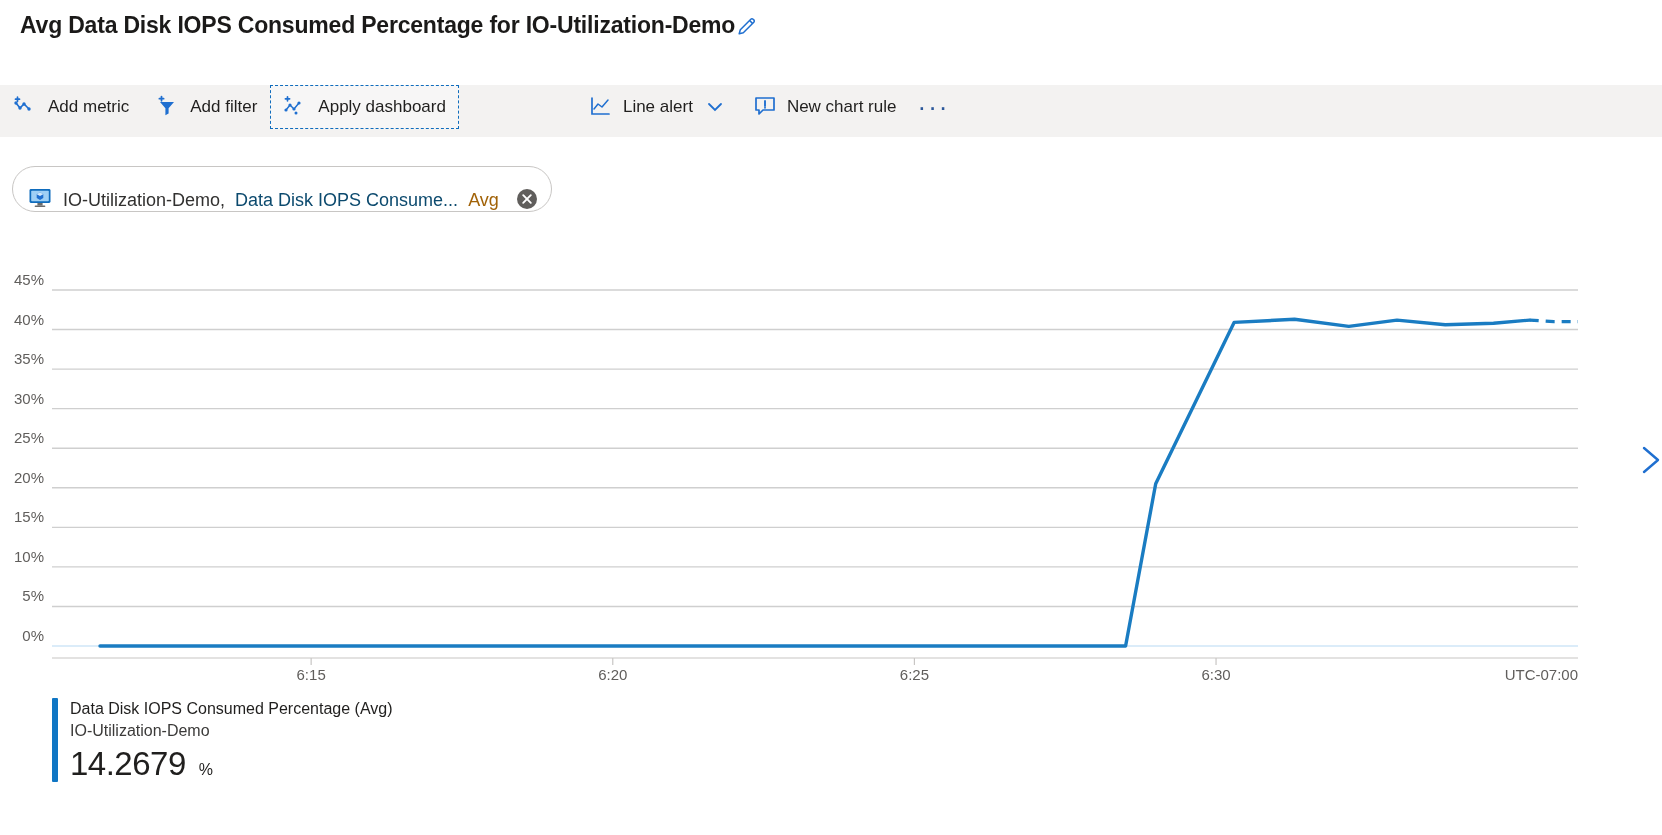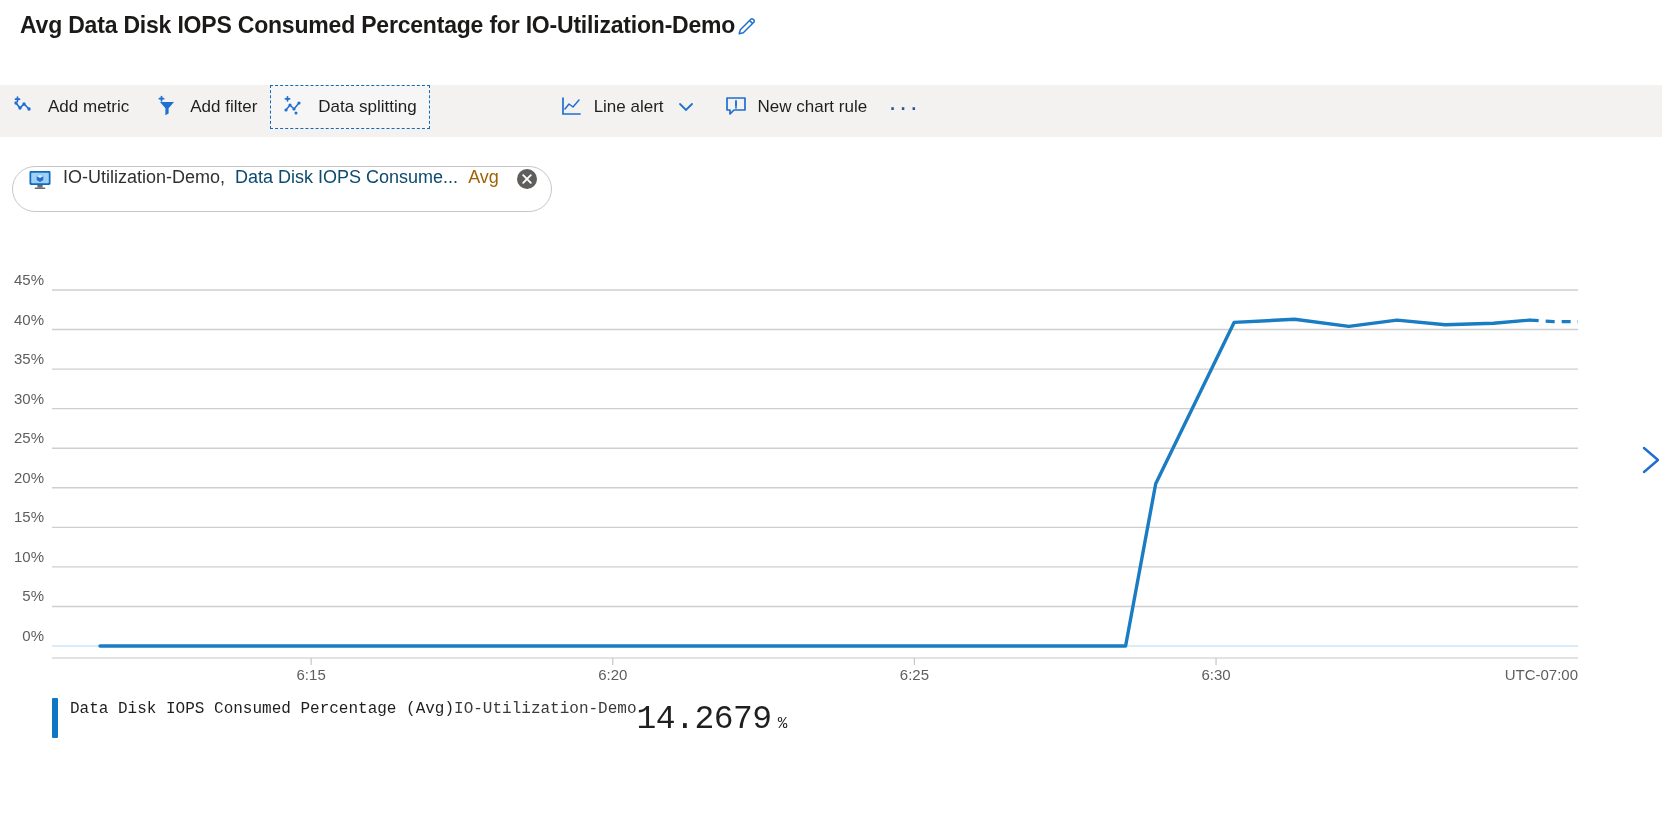--- a/index.html
+++ b/index.html
@@ -43,21 +43,21 @@
   .tb-spacer { width: 116px; }
   .tb-ellipsis {
     display: flex; align-items: center; justify-content: center;
     height: 44px; width: 48px; font-size: 26px; line-height: 10px;
     color: #2b579a; cursor: pointer; letter-spacing: 2px;
   }
 
   
   .chip-row { position: absolute; left: 12px; top: 166px; }
   .chip {
-    display: inline-flex; align-items: flex-start; gap: 10px;
+    display: inline-flex; align-items: flex-end; gap: 10px;
     height: 46px; padding: 0 12px 0 14px;
     border: 1px solid #c8c6c4; border-radius: 23px;
     background: #fff; font-size: 18px; color: #323130; cursor: pointer;
   }
   .chip-vm { width: 26px; height: 26px; display:block; flex:0 0 26px; }
   .chip-res { color: #323130; }
   .chip-metric { font-weight: 400; color:#0c4a6e; }
   .chip-agg { color: #a16207; }
   .chip-close {
     width: 24px; height: 24px; margin-left: 6px; flex:0 0 24px;
@@ -68,24 +68,24 @@
   .chart-area { position: absolute; left: 0; top: 258px; width: 1662px; height: 460px; }
   .chart-svg { display:block; }
 
   .ylabel { font-size: 15px; fill: #605e5c; font-family: "Liberation Sans", sans-serif; text-anchor: end; }
   .xlabel { font-size: 15px; fill: #605e5c; font-family: "Liberation Sans", sans-serif; text-anchor: middle; }
   .tzlabel { font-size: 15px; fill: #605e5c; font-family: "Liberation Sans", sans-serif; text-anchor: end; }
 
   
   .legend { position: absolute; left: 52px; top: 698px; display: flex; gap: 12px; }
   .legend-bar { width: 6px; background: #0f76c4; border-radius: 1px; flex: 0 0 6px; }
-  .legend-txt { display: flex; flex-direction: row; justify-content: flex-start; font-family: Liberation Mono, monospace; }
+  .legend-txt { display: flex; flex-direction: column; justify-content: flex-start; }
   .legend-metric { font-size: 16px; color: #201f1e; line-height: 22px; }
   .legend-res { font-size: 16px; color: #3b3a39; line-height: 22px; }
-  .legend-valrow { display: flex; align-items: baseline; gap: 6px; margin-top: 4px; }
+  .legend-valrow { display: flex; align-items: baseline; gap: 13px; margin-top: 4px; }
   .legend-value { font-size: 33px; color: #201f1e; line-height: 36px; letter-spacing: -0.5px; }
   .legend-unit { font-size: 16px; color: #201f1e; }
 
   
   .nav-next {
     position: absolute; left: 1633px; top: 440px;
     width: 34px; height: 40px; cursor: pointer;
   }
 </style>
 </head>
@@ -126,21 +126,21 @@
     <div class="tb-btn focused">
       <svg class="tb-ico" viewBox="0 0 26 26">
         <path d="M3 16l4-5 4 4 5-6" fill="none" stroke="#1f6fd0" stroke-width="1.5" stroke-linecap="round"></path>
         <circle cx="3" cy="16" r="1.6" fill="#1f6fd0"></circle>
         <circle cx="7" cy="11" r="1.6" fill="#1f6fd0"></circle>
         <circle cx="11" cy="15" r="1.6" fill="#1f6fd0"></circle>
         <circle cx="16" cy="9" r="1.6" fill="#1f6fd0"></circle>
         <circle cx="13" cy="19" r="1.5" fill="#1f6fd0"></circle>
         <path d="M4.5 2.8v4M2.4 4.8h4.2" stroke="#1f6fd0" stroke-width="1.7" stroke-linecap="round"></path>
       </svg>
-      <span>Data splitting</span>
+      <span>Apply dashboard</span>
     </div>
 
     <div class="tb-spacer"></div>
 
     <div class="tb-btn">
       <svg class="tb-ico" viewBox="0 0 26 26">
         <path d="M4 4v16h17" fill="none" stroke="#1f6fd0" stroke-width="1.7" stroke-linecap="round"></path>
         <path d="M6 15l4-5 4 3 6-7" fill="none" stroke="#1f6fd0" stroke-width="1.5" stroke-linecap="round" stroke-linejoin="round"></path>
       </svg>
       <span>Line alert</span>

